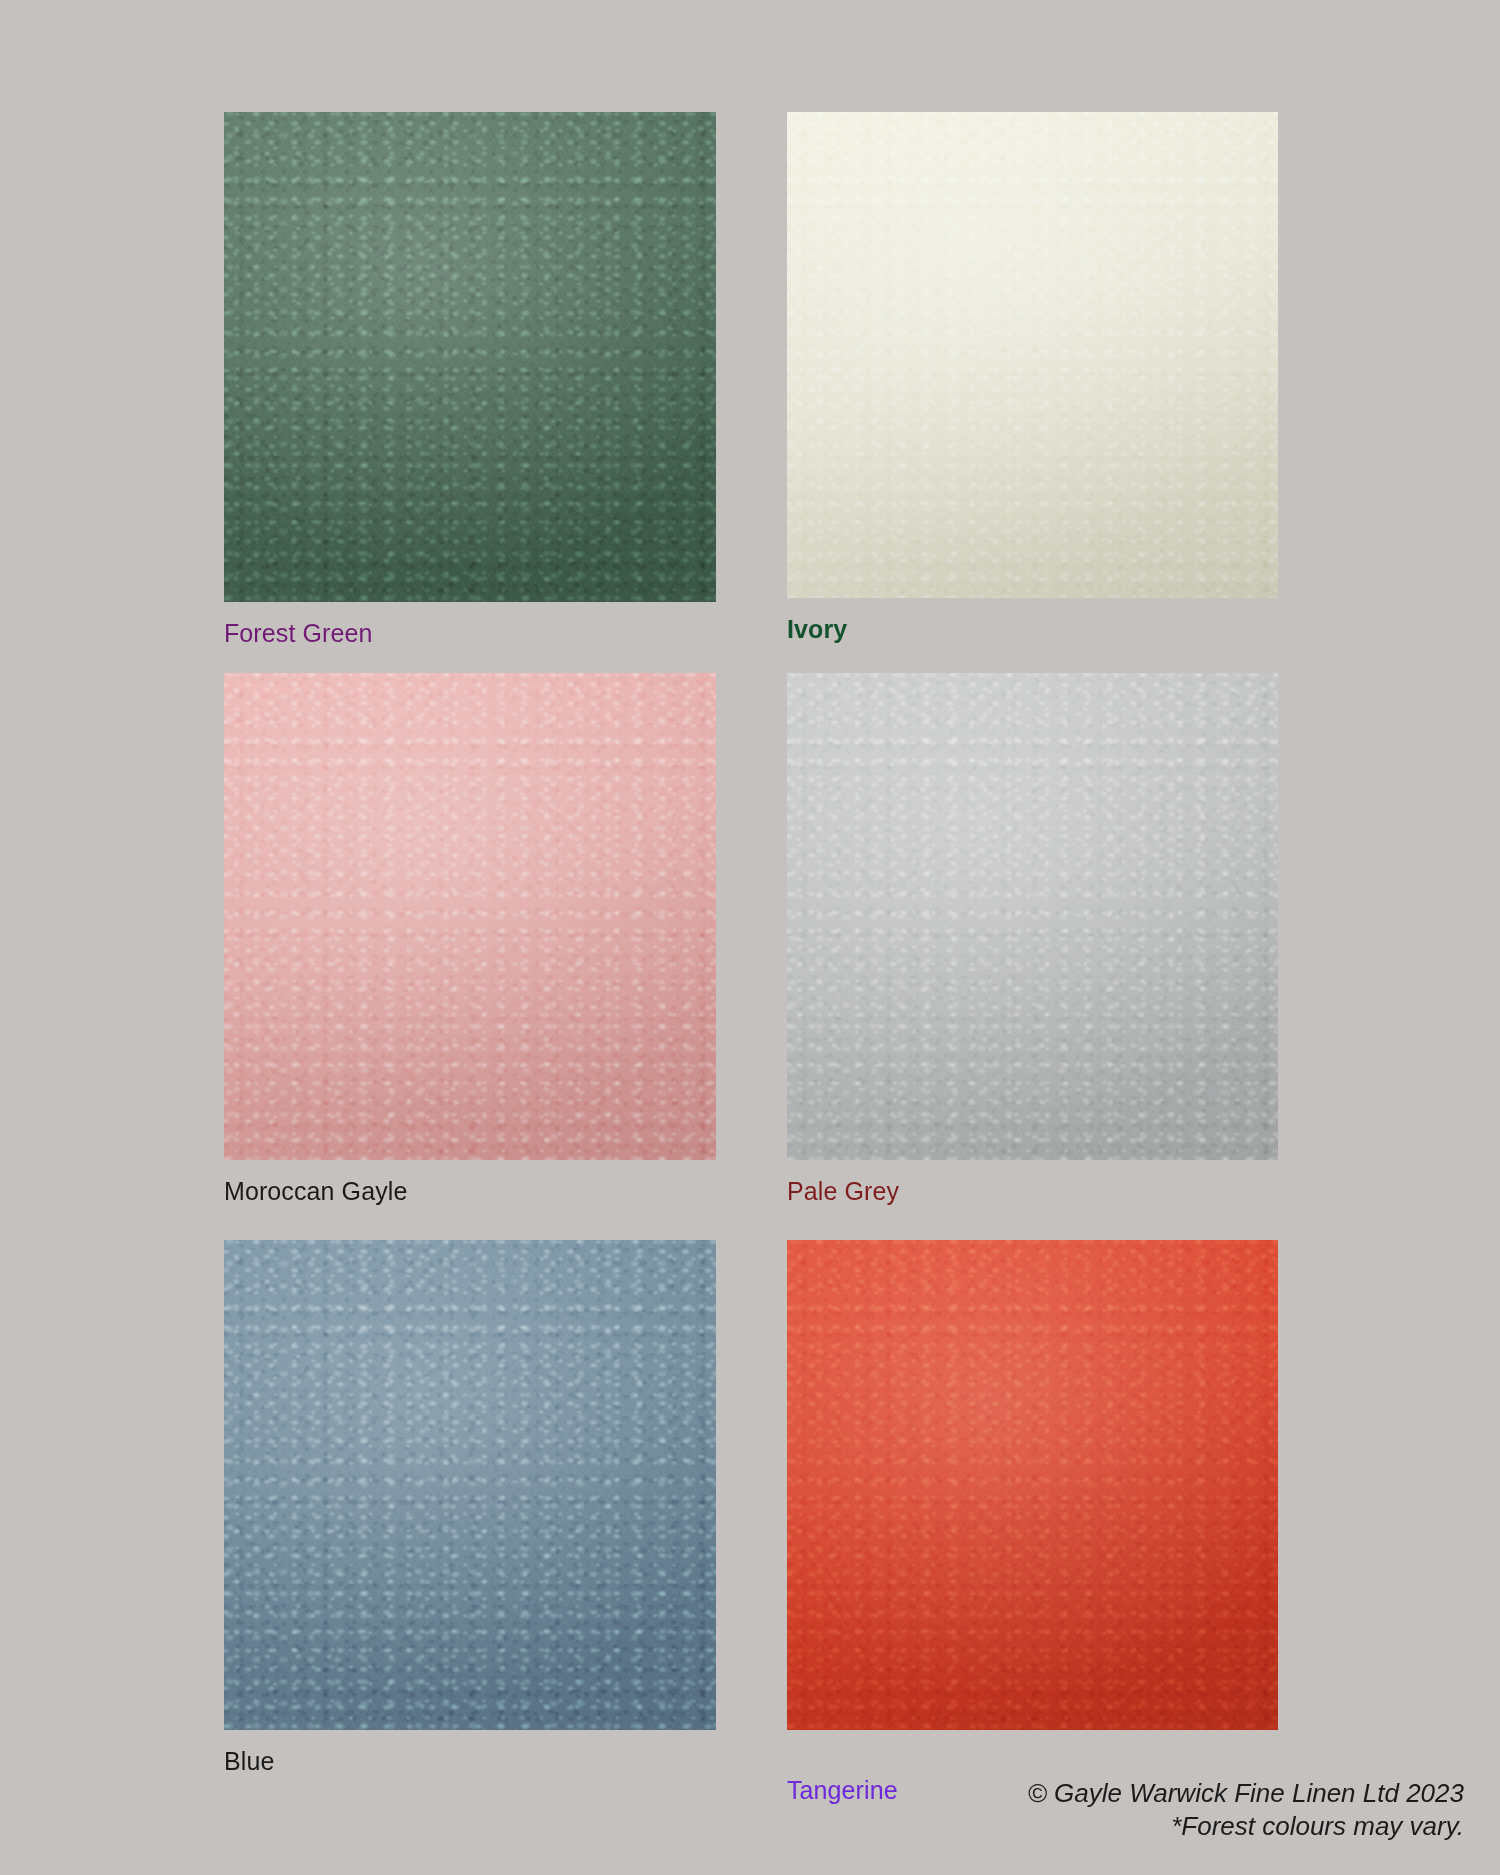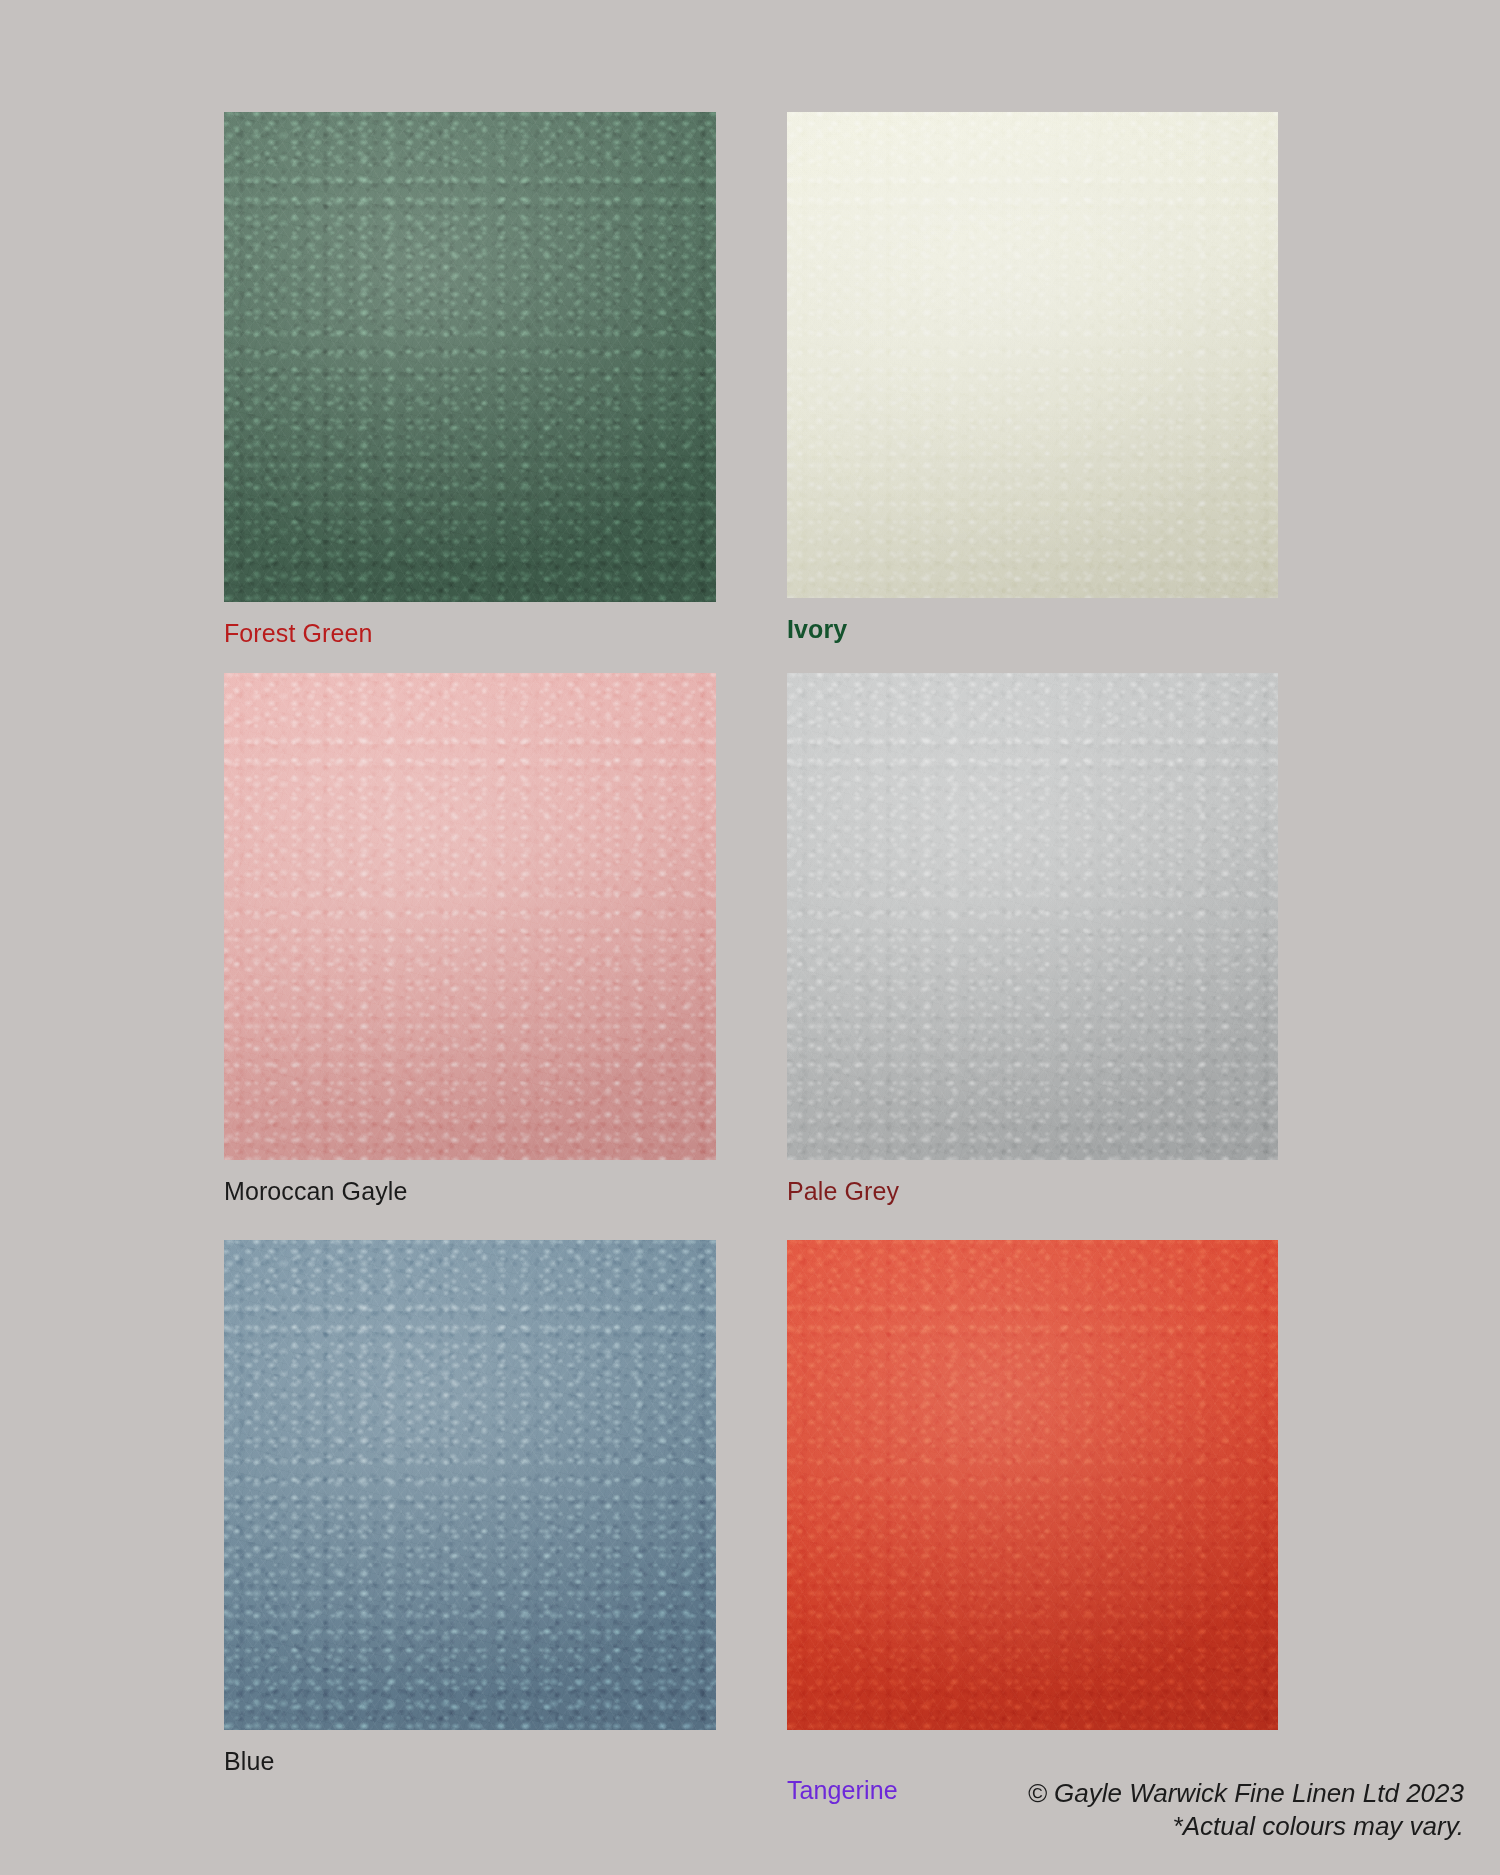--- a/index.html
+++ b/index.html
@@ -106,21 +106,21 @@
 
 <div id="sheet">
 
   <div class="cell" id="cell-0" style="left: 224px; top: 112px; width: 492px; height: 490px;">
     <div class="swatch" id="swatch-0" style="background-color: rgb(75, 106, 88); background-image: radial-gradient(130% 110% at 38% 30%, rgba(122, 148, 131, 0.333), rgba(0, 0, 0, 0) 60%), linear-gradient(160deg, rgba(122, 148, 131, 0.15) 0%, rgb(75, 106, 88) 45%, rgba(60, 91, 73, 0.8) 100%);">
       <div class="grain"></div>
       <div class="grain2"></div>
       <div class="sheen"></div>
     </div>
   </div>
-  <div class="label" id="label-0" style="left: 224px; top: 618px; color: #b91c1c;">Forest Green</div>
+  <div class="label" id="label-0" style="left: 224px; top: 618px; color: #701a75;">Forest Green</div>
 
   <div class="cell" id="cell-1" style="left: 787px; top: 112px; width: 491px; height: 486px;">
     <div class="swatch" id="swatch-1" style="background-color: rgb(238, 238, 221); background-image: radial-gradient(130% 110% at 38% 30%, rgba(251, 251, 242, 0.333), rgba(0, 0, 0, 0) 60%), linear-gradient(160deg, rgba(251, 251, 242, 0.15) 0%, rgb(238, 238, 221) 45%, rgba(216, 215, 193, 0.8) 100%);">
       <div class="grain"></div>
       <div class="grain2"></div>
       <div class="sheen"></div>
     </div>
   </div>
   <div class="label" id="label-1" style="left: 787px; top: 614px; color: #14532d; font-weight: bold;">Ivory</div>
 
@@ -155,16 +155,16 @@
     <div class="swatch" id="swatch-5" style="background-color: rgb(221, 64, 40); background-image: radial-gradient(130% 110% at 38% 30%, rgba(239, 108, 82, 0.333), rgba(0, 0, 0, 0) 60%), linear-gradient(160deg, rgba(239, 108, 82, 0.15) 0%, rgb(221, 64, 40) 45%, rgba(189, 45, 27, 0.8) 100%);">
       <div class="grain"></div>
       <div class="grain2"></div>
       <div class="sheen"></div>
     </div>
   </div>
   <div class="label" id="label-5" style="left: 787px; top: 1746px; color: #6d28d9; margin-top: 29px;">Tangerine</div>
 
   <div id="footer">
     <span class="line">© Gayle Warwick Fine Linen Ltd 2023</span>
-    <span class="line">*Actual colours may vary.</span>
+    <span class="line">*Forest colours may vary.</span>
   </div>
 
 </div>
 
 </body></html>

